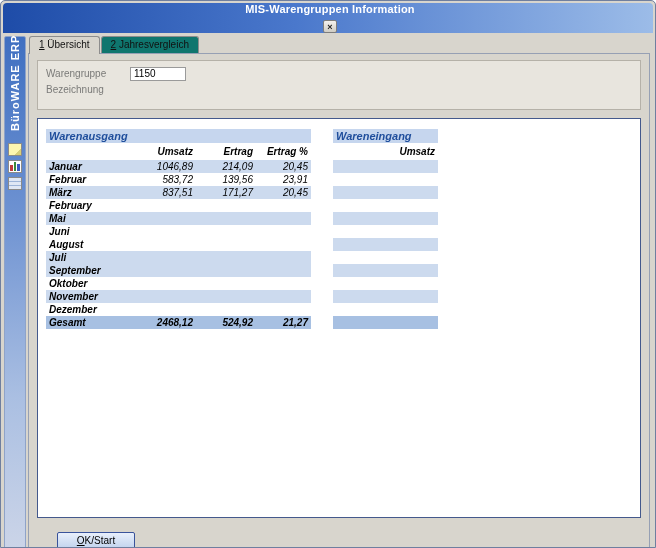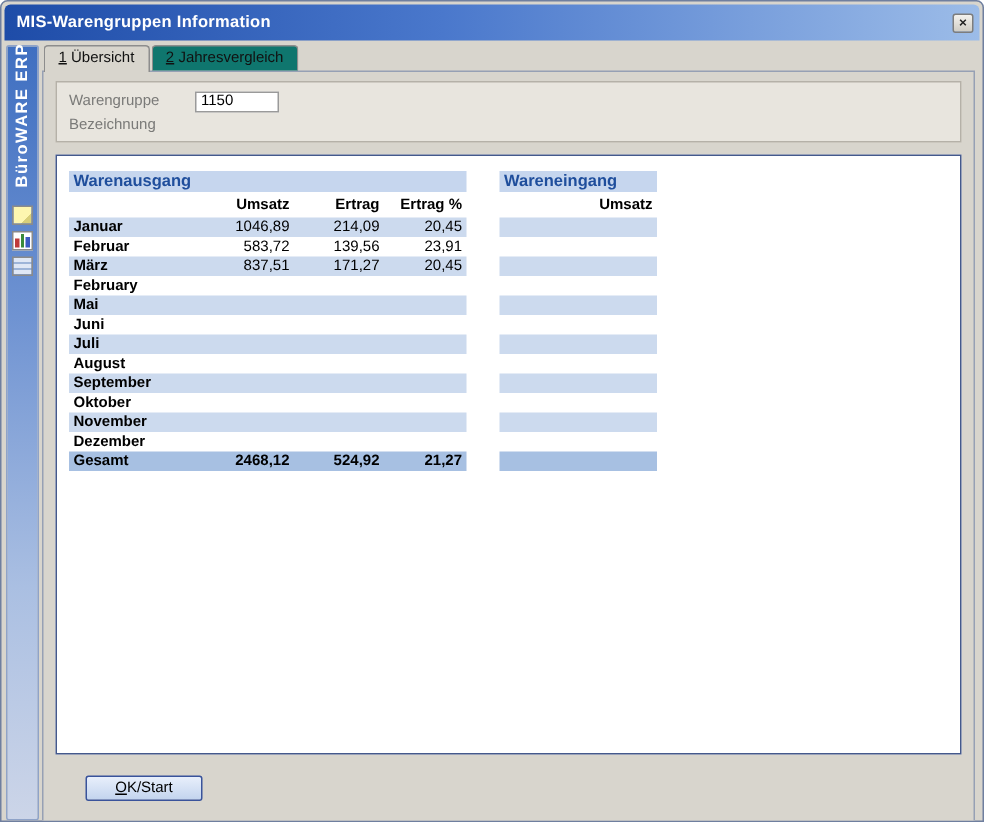--- a/index.html
+++ b/index.html
@@ -4,23 +4,23 @@
 <style>
   * { margin:0; padding:0; box-sizing:border-box; }
   html,body { font-family:"Liberation Sans", sans-serif; background:#ffffff; }
 
   .window {
     position:relative; width:656px; height:548px;
     background:#d8d5cd; border:1px solid #6f7f9f;
     border-radius:5px 5px 0 0; padding:2px; overflow:hidden;
   }
   .titlebar {
-    height:24px; display:flex; align-items:center;
+    height:30px; display:flex; align-items:center;
     background:linear-gradient(to right,#1e4ca8 0%,#4a78cc 45%,#9cbce8 100%);
-    border-radius:4px 4px 0 0; padding:0 4px 0 8px;
+    border-radius:4px 4px 0 0; padding:0 4px 0 8px;flex-direction:column;
   }
   .titlebar .title { color:#ffffff; font-size:11px; font-weight:bold; flex:1; letter-spacing:.2px; }
   .close-btn {
     width:14px; height:13px; background:linear-gradient(#f4f2ee,#cfccc4);
     border:1px solid #7d7d7d; border-radius:2px; font-size:9px; line-height:10px;
     font-weight:bold; color:#222; text-align:center; cursor:default; padding:0;
     font-family:"Liberation Sans", sans-serif;
   }
 
   .body { display:flex; height:calc(100% - 20px); padding-top:3px; }
@@ -60,37 +60,37 @@
   .tab-label::first-letter { text-decoration:underline; }
 
   .tab-panel {
     flex:1; border:1px solid #96a0b4; background:#d8d5cd;
     padding:6px 6px 8px 6px; position:relative;
   }
 
   
   .form-group {
     border:1px solid #b5b1a8; background:#e8e5de;
-    padding:4px 8px 2px; margin:0 2px;
+    padding:4px 8px 11px; margin:0 2px;
   }
   .form-row { display:flex; align-items:center; height:15px; margin:1px 0; }
   .form-row label { width:84px; color:#7a7a78; font-size:10px; }
   .form-row input {
     height:14px; font-size:10px; padding:0 3px; background:#fff;
     border:1px solid #9a9a9a; font-family:"Liberation Sans", sans-serif; color:#000;
   }
   .in-short { width:56px; }
   .in-wide { width:150px; }
 
   
   .white-panel {
     background:#ffffff; border:1px solid #44598c;
     margin:8px 2px 0; height:400px; padding:10px 8px;
   }
-  .tables { display:flex; }
+  .tables { display:flex;font-style:italic; }
   .ltable { width:265px; }
   .tgap { width:22px; }
   .rtable { width:105px; }
 
   .band {
     background:#c6d6ee; height:14px; display:flex; align-items:center;
     padding:0 3px; margin-bottom:1px;
   }
   .band .sect-title { color:#1f4e9c; font-size:11px; font-weight:bold; }
 
@@ -200,28 +200,28 @@
                     <span class="cell-num"></span>
                     <span class="cell-num"></span>
                     <span class="cell-num"></span>
                   </div>
                   <div class="row">
                     <span class="cell-month">Juni</span>
                     <span class="cell-num"></span>
                     <span class="cell-num"></span>
                     <span class="cell-num"></span>
                   </div>
+                  <div class="row">
+                    <span class="cell-month">August</span>
+                    <span class="cell-num"></span>
+                    <span class="cell-num"></span>
+                    <span class="cell-num"></span>
+                  </div>
                   <div class="row stripe">
                     <span class="cell-month">Juli</span>
-                    <span class="cell-num"></span>
-                    <span class="cell-num"></span>
-                    <span class="cell-num"></span>
-                  </div>
-                  <div class="row">
-                    <span class="cell-month">August</span>
                     <span class="cell-num"></span>
                     <span class="cell-num"></span>
                     <span class="cell-num"></span>
                   </div>
                   <div class="row stripe">
                     <span class="cell-month">September</span>
                     <span class="cell-num"></span>
                     <span class="cell-num"></span>
                     <span class="cell-num"></span>
                   </div>

